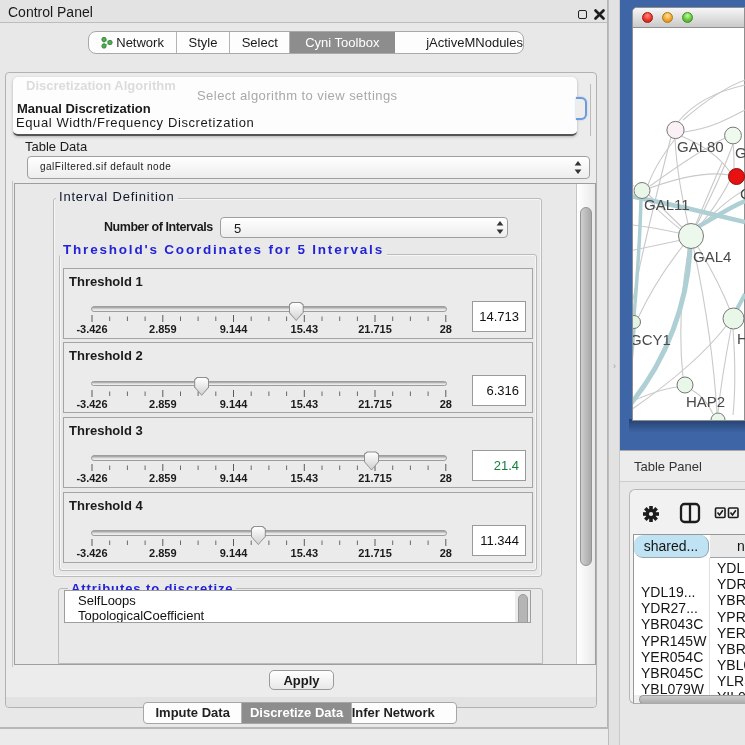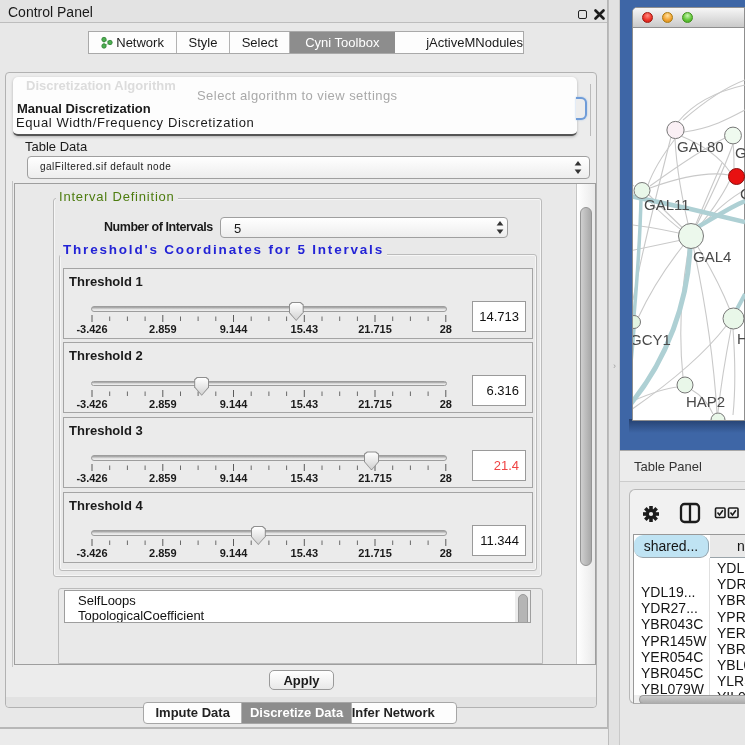--- a/index.html
+++ b/index.html
@@ -142,21 +142,21 @@
 
 <div class="abs" style="left:0; top:0; width:608px; height:729px; background:#e8e8e8; border-right:1px solid #b5b5b5; border-bottom:2px solid #b7b7b7;">
 
   <div class="abs" style="left:0; top:0; width:607px; height:23px; background:#e3e3e3; border-bottom:1px solid #bdbdbd;"></div>
   <div class="abs" style="left:8px; top:4px; font-size:14px; color:#1a1a1a;">Control Panel</div>
   <div class="abs" style="left:578px; top:10px; width:9px; height:9px; border:1.5px solid #222; border-radius:2px;"></div>
   <svg class="abs" style="left:594px; top:9px;" width="11" height="11" viewBox="0 0 11 11">
     <path d="M1.5,1.5 L9.5,9.5 M9.5,1.5 L1.5,9.5" stroke="#1c1c1c" stroke-width="2.6" stroke-linecap="round"></path>
   </svg>
 
-  <div class="abs" style="left:88px; top:31px; width:436px; height:23px; background:#fdfdfd; border:1px solid #a9a9a9; border-radius:0; overflow:hidden; display:flex;">
+  <div class="abs" style="left:88px; top:31px; width:436px; height:23px; background:#fdfdfd; border:1px solid #a9a9a9; border-radius:8px; overflow:hidden; display:flex;">
     <div style="width:88px; border-right:1px solid #b3b3b3; text-align:center; line-height:21px;" class="t13">
       <svg width="12" height="13" viewBox="0 0 12 13" style="vertical-align:-2px;">
         <line x1="3" y1="3.5" x2="9" y2="6.5" stroke="#9cc89c" stroke-width="1"></line>
         <line x1="3" y1="10" x2="9" y2="6.5" stroke="#9cc89c" stroke-width="1"></line>
         <line x1="3" y1="3.5" x2="3" y2="10" stroke="#9cc89c" stroke-width="1"></line>
         <circle cx="3" cy="3.5" r="2.2" fill="#4caf50" stroke="#2e7d32" stroke-width="0.8"></circle>
         <circle cx="3" cy="10" r="2.2" fill="#4caf50" stroke="#2e7d32" stroke-width="0.8"></circle>
         <circle cx="9" cy="6.5" r="2.2" fill="#4caf50" stroke="#2e7d32" stroke-width="0.8"></circle>
       </svg>
       Network</div>
@@ -180,21 +180,21 @@
 
   <div class="abs" style="left:12px; top:181px; width:1px; height:486px; background:#c4c4c4;"></div>
   <div class="abs" style="left:19px; top:184px; width:1px; height:480px; background:#d2d2d2;"></div>
 
   <div class="abs" style="left:14px; top:183px; width:582px; height:482px; background:#e9e9e9; border:1px solid #9e9e9e;"></div>
 
   <div class="abs" style="left:576px; top:184px; width:19px; height:480px; background:linear-gradient(90deg,#ffffff,#e9e9e9); border-left:1px solid #c4c4c4;"></div>
   <div class="abs" style="left:580px; top:207px; width:12px; height:359px; border-radius:6px; background:linear-gradient(90deg,#cfcfcf,#a8a8a8); border:1px solid #949494;"></div>
 
   <div class="abs" style="left:53px; top:198px; width:489px; height:379px; border:1px solid #bbbbbb; border-radius:3px; box-shadow:inset 0 0 0 1px #f6f6f6;"></div>
-  <div class="abs" style="left:56px; top:189px; background:#e9e9e9; padding:0 3px; font-size:13px; letter-spacing:0.8px; color:#4d7c0f;">Interval Definition</div>
+  <div class="abs" style="left:56px; top:189px; background:#e9e9e9; padding:0 3px; font-size:13px; letter-spacing:0.8px; color:#0f172a;">Interval Definition</div>
 
   <div class="abs" style="left:104px; top:220px; font-size:12.5px; font-weight:bold; color:#1a1a1a; letter-spacing:-0.45px;">Number of Intervals</div>
   <div class="abs" style="left:220px; top:217px; width:288px; height:21px; background:linear-gradient(#ffffff,#ededed); border:1px solid #9f9f9f; border-radius:4px;"></div>
   <div class="abs t13" style="left:234px; top:221px;">5</div>
   <svg class="abs" style="left:495px; top:220px;" width="10" height="15" viewBox="0 0 10 15">
     <path d="M5,1 L8.4,5.4 L1.6,5.4 Z" fill="#333"></path>
     <path d="M5,14 L8.4,9.6 L1.6,9.6 Z" fill="#333"></path>
   </svg>
 
   <div class="abs" style="left:59px; top:254px; width:478px; height:317px; border:1px solid #bbbbbb; border-radius:3px; box-shadow:inset 0 0 0 1px #f6f6f6;"></div>
@@ -300,21 +300,21 @@
       </svg>
   <div class="abs" style="left:-2.0px; top:54.5px; width:60px; text-align:center; font-size:11px; font-weight:bold; color:#1a1a1a;">-3.426</div>
   <div class="abs" style="left:68.8px; top:54.5px; width:60px; text-align:center; font-size:11px; font-weight:bold; color:#1a1a1a;">2.859</div>
   <div class="abs" style="left:139.5px; top:54.5px; width:60px; text-align:center; font-size:11px; font-weight:bold; color:#1a1a1a;">9.144</div>
   <div class="abs" style="left:210.3px; top:54.5px; width:60px; text-align:center; font-size:11px; font-weight:bold; color:#1a1a1a;">15.43</div>
   <div class="abs" style="left:281.0px; top:54.5px; width:60px; text-align:center; font-size:11px; font-weight:bold; color:#1a1a1a;">21.715</div>
   <div class="abs" style="left:351.8px; top:54.5px; width:60px; text-align:center; font-size:11px; font-weight:bold; color:#1a1a1a;">28</div>
   <div class="abs" style="left:300.0px; top:33.5px; width:15px; height:19px; background:#8f8f8f; clip-path:polygon(20% 0, 80% 0, 100% 13%, 100% 55%, 50% 100%, 0 55%, 0 13%);"></div>
   <div class="abs" style="left:301.0px; top:34.5px; width:13px; height:17px; background:linear-gradient(#ffffff,#d2d2d2); clip-path:polygon(20% 0, 80% 0, 100% 13%, 100% 55%, 50% 100%, 0 55%, 0 13%);"></div>
 </div>
-<div class="abs" style="left:472px; top:449.9px; width:54px; height:31px; background:#ffffff; border:1px solid #9a9a9a; font-size:13px; color:#ef4444; text-align:right; line-height:29px; padding-right:6px;">21.4</div>
+<div class="abs" style="left:472px; top:449.9px; width:54px; height:31px; background:#ffffff; border:1px solid #9a9a9a; font-size:13px; color:#15803d; text-align:right; line-height:29px; padding-right:6px;">21.4</div>
 <div class="abs" style="left:63px; top:491.6px; width:469.5px; height:71px; background:#ebebeb; border:1px solid #a4a4a4;">
   <div class="abs b13" style="left:5px; top:5px;">Threshold 4</div>
   <div class="abs" style="left:26.5px; top:37.5px; width:356.8px; height:5.5px; border-radius:3px; background:linear-gradient(#9a9a9a,#e3e3e3 60%,#f0f0f0); border:1px solid #9d9d9d;"></div>
   <svg class="abs" style="left:0; top:46.5px;" width="469" height="8" viewBox="0 0 469 8">
         <line x1="28.0" y1="0" x2="28.0" y2="7" stroke="#5a5a5a" stroke-width="1"></line>
         <line x1="45.7" y1="1.5" x2="45.7" y2="6" stroke="#6a6a6a" stroke-width="1"></line>
         <line x1="63.4" y1="1.5" x2="63.4" y2="6" stroke="#6a6a6a" stroke-width="1"></line>
         <line x1="81.1" y1="1.5" x2="81.1" y2="6" stroke="#6a6a6a" stroke-width="1"></line>
         <line x1="98.8" y1="0" x2="98.8" y2="7" stroke="#5a5a5a" stroke-width="1"></line>
         <line x1="116.5" y1="1.5" x2="116.5" y2="6" stroke="#6a6a6a" stroke-width="1"></line>
@@ -339,20 +339,21 @@
   <div class="abs" style="left:139.5px; top:54.5px; width:60px; text-align:center; font-size:11px; font-weight:bold; color:#1a1a1a;">9.144</div>
   <div class="abs" style="left:210.3px; top:54.5px; width:60px; text-align:center; font-size:11px; font-weight:bold; color:#1a1a1a;">15.43</div>
   <div class="abs" style="left:281.0px; top:54.5px; width:60px; text-align:center; font-size:11px; font-weight:bold; color:#1a1a1a;">21.715</div>
   <div class="abs" style="left:351.8px; top:54.5px; width:60px; text-align:center; font-size:11px; font-weight:bold; color:#1a1a1a;">28</div>
   <div class="abs" style="left:186.8px; top:33.5px; width:15px; height:19px; background:#8f8f8f; clip-path:polygon(20% 0, 80% 0, 100% 13%, 100% 55%, 50% 100%, 0 55%, 0 13%);"></div>
   <div class="abs" style="left:187.8px; top:34.5px; width:13px; height:17px; background:linear-gradient(#ffffff,#d2d2d2); clip-path:polygon(20% 0, 80% 0, 100% 13%, 100% 55%, 50% 100%, 0 55%, 0 13%);"></div>
 </div>
 <div class="abs" style="left:472px; top:524.6px; width:54px; height:31px; background:#ffffff; border:1px solid #9a9a9a; font-size:13px; color:#111; text-align:right; line-height:29px; padding-right:6px;">11.344</div>
 
   <div class="abs" style="left:58px; top:588px; width:485px; height:76px; border:1px solid #bbbbbb; border-top-left-radius:3px; border-top-right-radius:3px;"></div>
+  <div class="abs" style="left:68px; top:581px; background:#e9e9e9; padding:0 3px; font-size:13px; font-weight:600; letter-spacing:0.9px; color:#2323d6;">Attributes to discretize</div>
   <div class="abs" style="left:64px; top:601px; font-size:13px; font-weight:bold; letter-spacing:0.7px; color:#1a1a1a;">Numerical Attributes</div>
   <div class="abs" style="left:64px; top:590px; width:467px; height:33px; background:#ffffff; border:1px solid #9e9e9e; overflow:hidden;">
     <div style="padding:2px 0 0 13px; font-size:13px; color:#111; line-height:15px;">SelfLoops<br>TopologicalCoefficient<br>BetweennessCentrality</div>
     <div class="abs" style="right:0; top:0; width:15px; height:45px; background:#ececec;"></div>
     <div class="abs" style="right:2.5px; top:3px; width:10px; height:46px; border-radius:5px; background:#b5b5b5; border:1px solid #9a9a9a;"></div>
   </div>
 
   <div class="abs" style="left:269px; top:670px; width:65px; height:20px; background:linear-gradient(#ffffff,#e8e8e8); border:1px solid #9a9a9a; border-radius:5px; text-align:center; line-height:19px; font-size:13px; font-weight:700; color:#1a1a1a;">Apply</div>
 
   <div class="abs" style="left:143px; top:702px; width:314px; height:22px; background:#fdfdfd; border:1px solid #a6a6a6; border-radius:4px; overflow:hidden; display:flex; font-size:13px; font-weight:bold; color:#222;">

